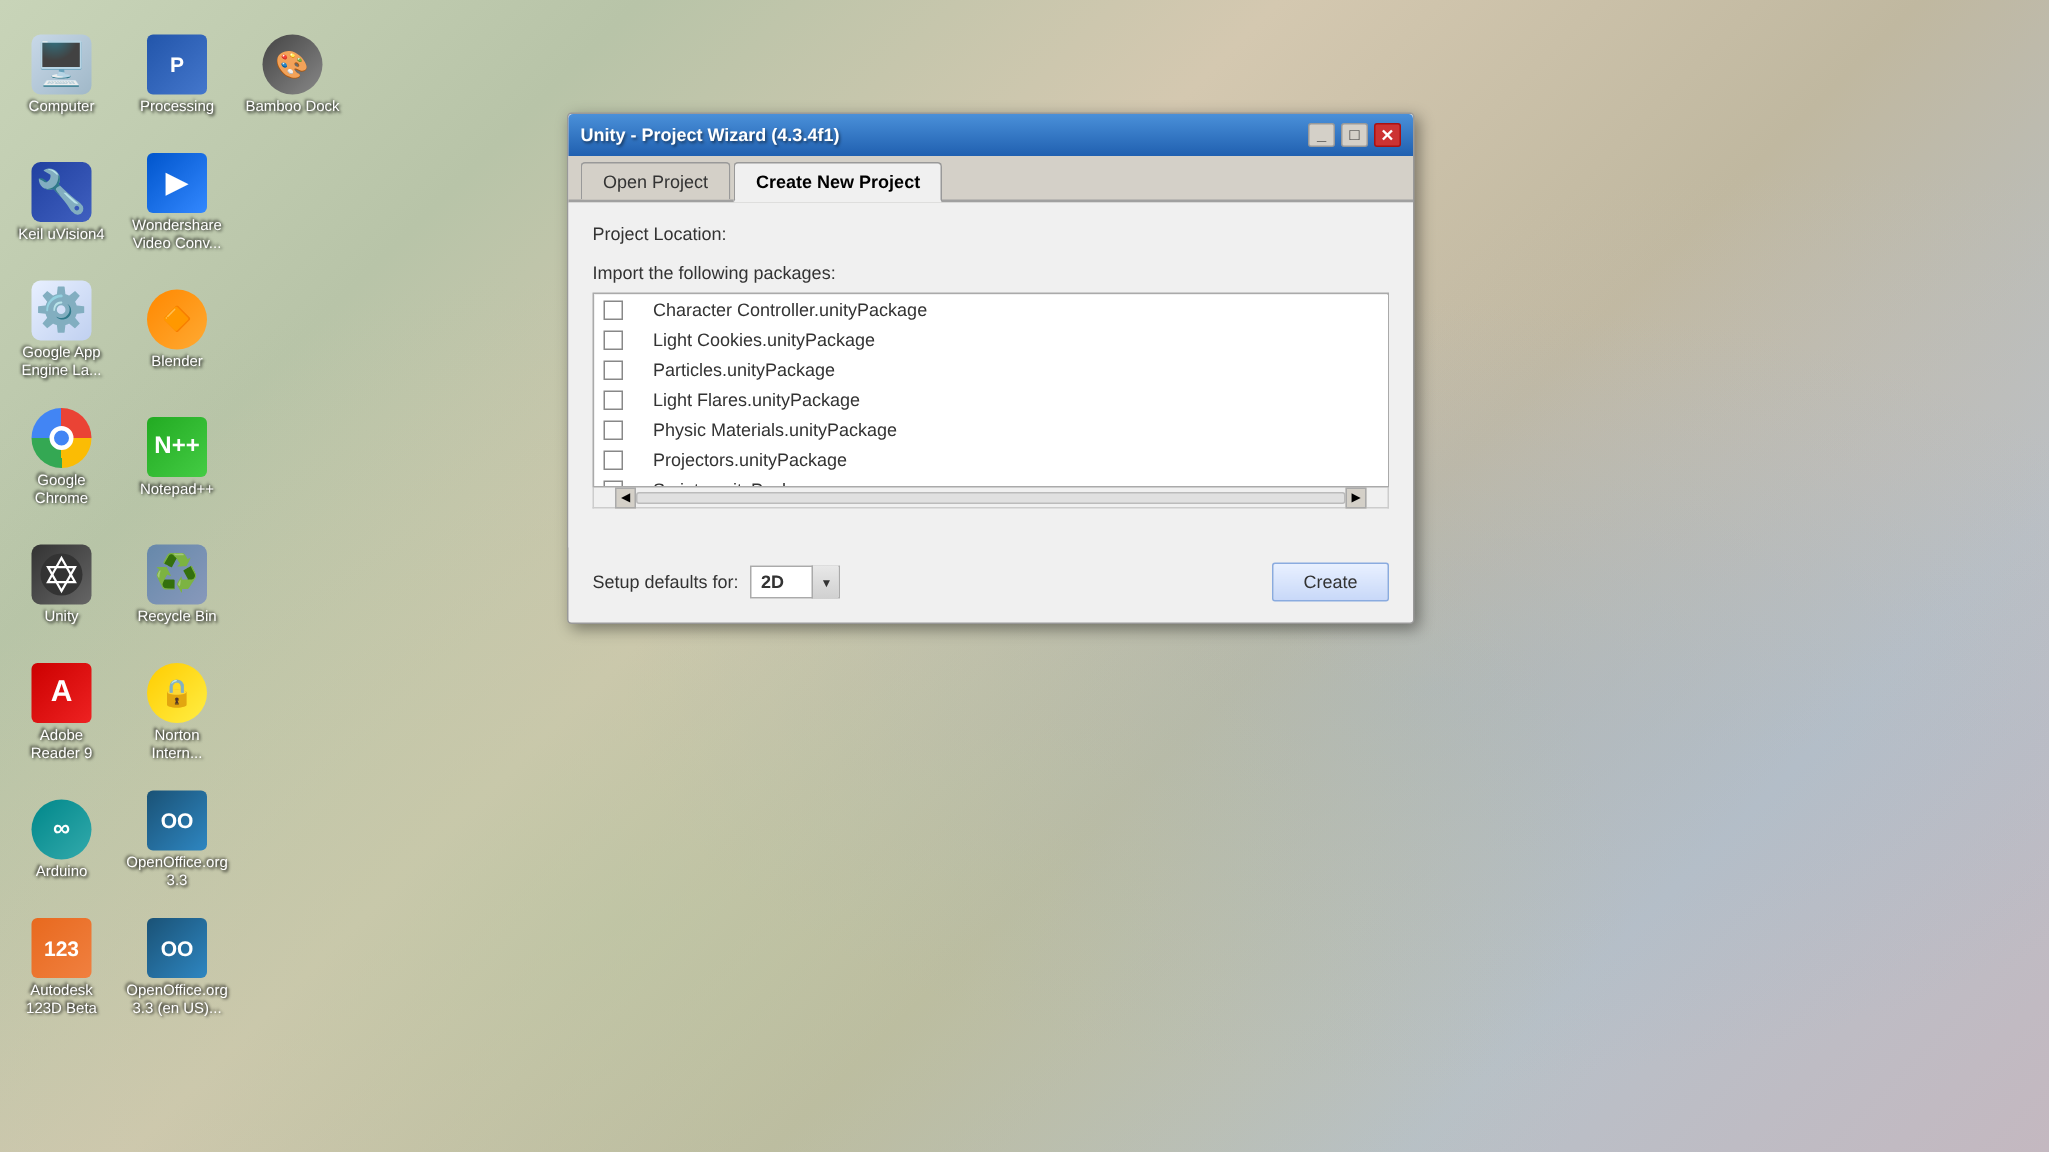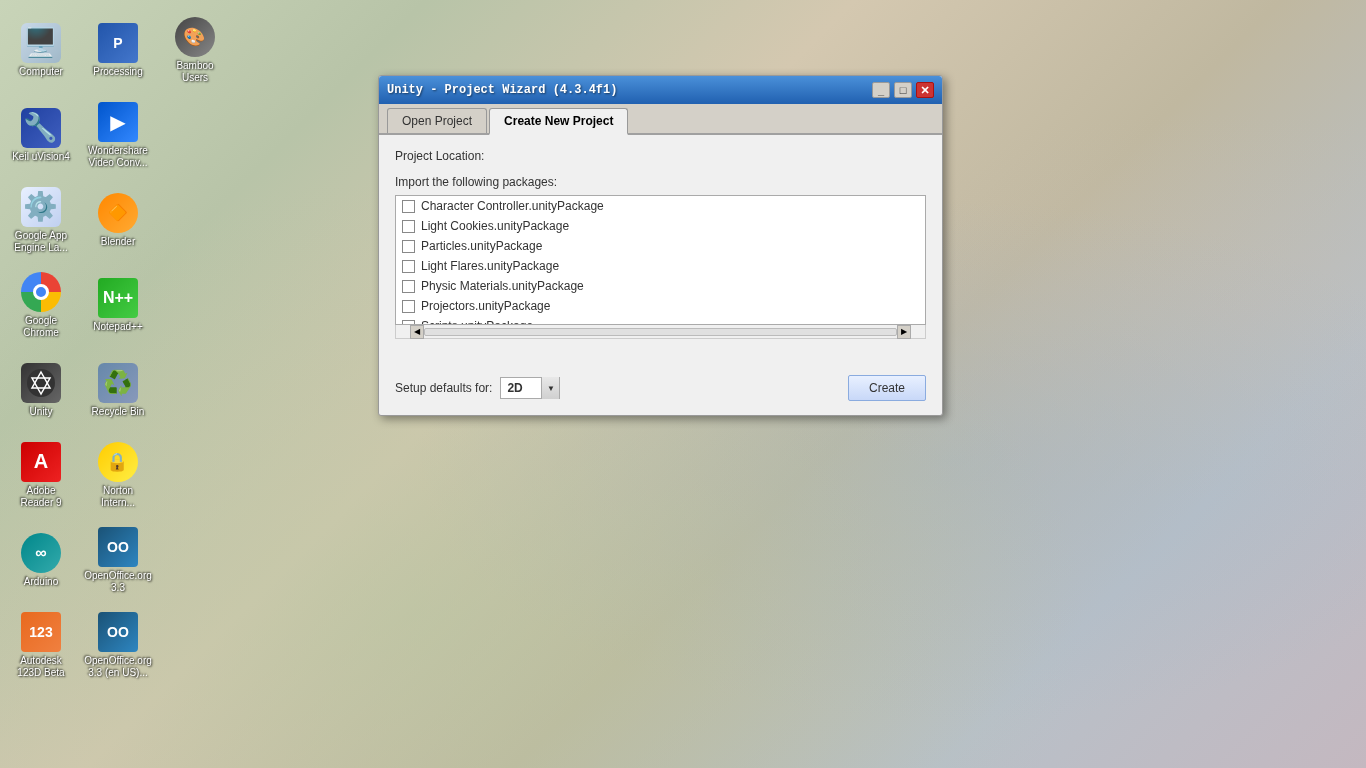--- a/index.html
+++ b/index.html
@@ -100,21 +100,20 @@
       justify-content: space-between;
       padding: 0 8px;
       border-radius: 3px 3px 0 0;
     }
 
     .window-title {
       color: white;
       font-size: 12px;
       font-weight: bold;
       text-shadow: 1px 1px 2px rgba(0,0,0,0.5);
-      font-family: Liberation Mono, monospace;
     }
 
     .window-controls {
       display: flex;
       gap: 4px;
     }
 
     .win-btn {
       width: 18px;
       height: 16px;
@@ -231,21 +230,21 @@
     }
 
     .packages-list {
       list-style: none;
     }
 
     .package-item {
       display: flex;
       align-items: center;
       padding: 3px 6px;
-      gap: 6px;
+      gap: 20px;
       cursor: pointer;
     }
 
     .package-checkbox {
       width: 13px;
       height: 13px;
       border: 1px solid #888;
       background: white;
       display: flex;
       align-items: center;
@@ -477,21 +476,21 @@
       <div class="icon-img icon-openoffice" style="border-radius:4px;">
         <span style="color:white;font-size:14px;font-weight:bold;">OO</span>
       </div>
       <span class="icon-label">OpenOffice.org 3.3 (en US)...</span>
     </div>
 
     <div class="desktop-icon">
       <div class="icon-img icon-bamboo" style="border-radius:50%;">
         <span style="color:white;font-size:18px;">🎨</span>
       </div>
-      <span class="icon-label">Bamboo Users</span>
+      <span class="icon-label">Bamboo Dock</span>
     </div>
   </div>
 
   <div class="window">
 
     <div class="window-titlebar">
       <span class="window-title">Unity - Project Wizard (4.3.4f1)</span>
       <div class="window-controls">
         <div class="win-btn win-btn-min">_</div>
         <div class="win-btn win-btn-max">□</div>

